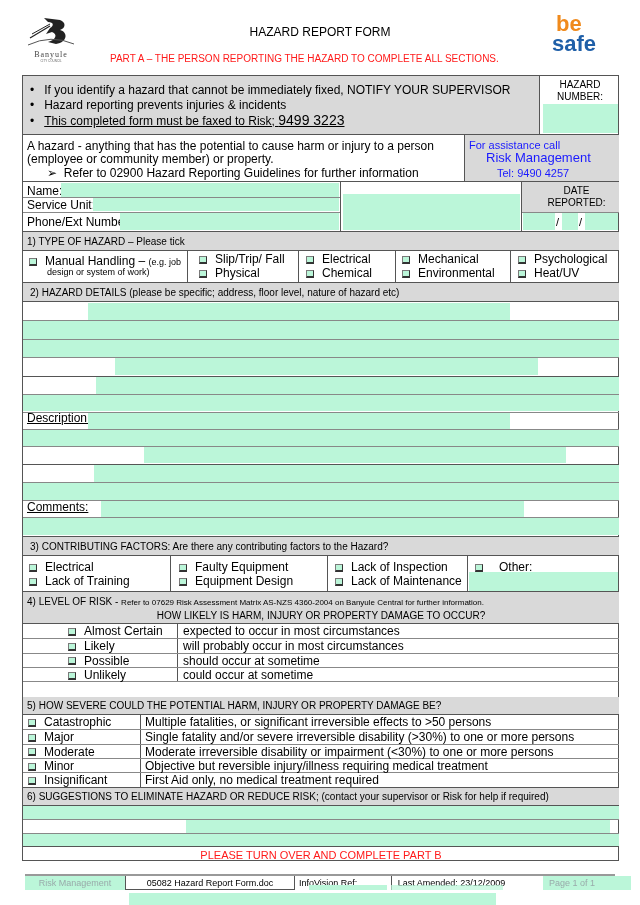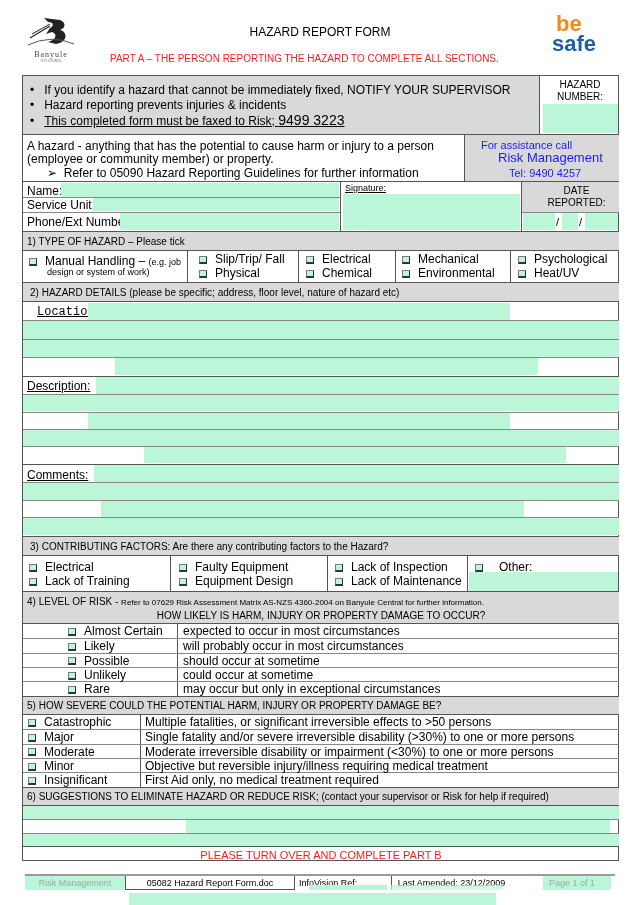--- a/index.html
+++ b/index.html
@@ -3,22 +3,22 @@
 <meta charset="utf-8">
 <style>
   html, body { margin:0; padding:0; background:#ffffff; }
   body { width:640px; height:905px; position:relative; font-family:"Liberation Sans", sans-serif; color:#000; overflow:hidden; }
   .abs { position:absolute; box-sizing:border-box; }
   .green { background:#bbf6d9; }
   .grey { background:#d9d9d9; }
   .chk { display:inline-block; width:8px; height:8px; background:#bbf6d9; border:1px solid #7a7a7a; border-right-color:#333; border-bottom:2px solid #333; vertical-align:middle; margin-right:8px; box-sizing:border-box; }
   .t { font-size:12px; line-height:14px; white-space:nowrap; }
   .sm { font-size:9px; line-height:11px; }
-  .u { text-decoration:underline; }
-  .blue { color:#1a1aff;margin-left:12px; }
+  .u { text-decoration:underline;margin-top:32px; }
+  .blue { color:#1a1aff; }
   .red { color:#ff1a1a; }
   .hline { position:absolute; height:1px; background:#888; }
 </style>
 </head>
 <body>
 
 <div class="abs" style="left:26px;top:14px;width:50px;height:50px;">
   <svg width="50" height="32" viewBox="0 0 50 32">
     <path d="M18 4 L34 6 C40 8 40 14 34 16 C42 18 42 28 30 30 L22 28 C30 26 32 20 26 18 L20 20 L24 14 C28 12 28 8 22 8 Z" fill="#222"></path>
     <path d="M4 24 L24 12" stroke="#222" stroke-width="1.2"></path>
@@ -46,21 +46,21 @@
 
 <div class="abs t" style="left:541px;top:79px;width:78px;text-align:center;font-size:10px;line-height:12px;">
   <div>HAZARD</div>
   <div>NUMBER:</div>
 </div>
 <div class="abs green" style="left:543px;top:104px;width:75px;height:29px;"></div>
 <div class="hline" style="left:23px;top:134px;width:596px;background:#555;"></div>
 
 <div class="abs t" style="left:27px;top:139px;">A hazard - anything that has the potential to cause harm or injury to a person</div>
 <div class="abs t" style="left:27px;top:152px;">(employee or community member) or property.</div>
-<div class="abs t" style="left:47px;top:166px;"><span>➢ &nbsp;</span><span>Refer to 05090 Hazard Reporting Guidelines for further information</span></div>
+<div class="abs t" style="left:47px;top:166px;"><span>➢ &nbsp;</span><span>Refer to 02900 Hazard Reporting Guidelines for further information</span></div>
 <div class="abs grey" style="left:464px;top:135px;width:155px;height:46px;border-left:1px solid #555;"></div>
 <div class="abs t blue" style="left:469px;top:138px;font-size:11px;">For assistance call</div>
 <div class="abs t blue" style="left:486px;top:151px;font-size:13px;">Risk Management</div>
 <div class="abs t blue" style="left:497px;top:166px;font-size:11px;">Tel: 9490 4257</div>
 <div class="hline" style="left:23px;top:181px;width:596px;background:#555;"></div>
 
 <div class="abs t" style="left:27px;top:184px;">Name:</div>
 <div class="abs green" style="left:61px;top:183px;width:278px;height:14px;"></div>
 <div class="hline" style="left:23px;top:197px;width:317px;"></div>
 <div class="abs t" style="left:27px;top:198px;">Service Unit:</div>
@@ -183,25 +183,20 @@
   <div style="position:relative;height:13.3px;border-bottom:1px solid #888;">
     <span class="t" style="position:absolute;left:45px;top:0;"><span class="chk"></span><span>Possible</span></span>
     <span style="position:absolute;left:154px;top:0;width:1px;height:100%;background:#555;"></span>
     <span class="t" style="position:absolute;left:160px;top:0;">should occur at sometime</span>
   </div>
   <div style="position:relative;height:13.3px;border-bottom:1px solid #888;">
     <span class="t" style="position:absolute;left:45px;top:0;"><span class="chk"></span><span>Unlikely</span></span>
     <span style="position:absolute;left:154px;top:0;width:1px;height:100%;background:#555;"></span>
     <span class="t" style="position:absolute;left:160px;top:0;">could occur at sometime</span>
   </div>
-  <div style="position:relative;height:14px;border-bottom:1px solid #555;">
-    <span class="t" style="position:absolute;left:45px;top:0;"><span class="chk"></span><span>Rare</span></span>
-    <span style="position:absolute;left:154px;top:0;width:1px;height:100%;background:#555;"></span>
-    <span class="t" style="position:absolute;left:160px;top:0;">may occur but only in exceptional circumstances</span>
-  </div>
 </div>
 
 <div class="abs grey" style="left:23px;top:697px;width:596px;height:17px;"></div>
 <div class="abs t" style="left:27px;top:699px;font-size:10px;">5) HOW SEVERE COULD THE POTENTIAL HARM, INJURY OR PROPERTY DAMAGE BE?</div>
 <div class="hline" style="left:23px;top:714px;width:596px;background:#555;"></div>
 
 <div class="abs" style="left:23px;top:715px;width:596px;">
   <div style="position:relative;height:14.3px;border-bottom:1px solid #888;">
     <span class="t" style="position:absolute;left:5px;top:0;"><span class="chk"></span><span>Catastrophic</span></span>
     <span style="position:absolute;left:117px;top:0;width:1px;height:100%;background:#555;"></span>
@@ -240,15 +235,15 @@
 <div class="hline" style="left:23px;top:846px;width:596px;background:#555;"></div>
 <div class="abs t red" style="left:23px;top:848px;width:596px;text-align:center;font-size:11px;">PLEASE TURN OVER AND COMPLETE PART B</div>
 
 <div class="abs" style="left:25px;top:874px;width:590px;height:16px;border-top:2px solid #999;">
   <div class="abs t green" style="left:0;top:0;width:100px;height:14px;font-size:9px;color:#9aa;text-align:center;">Risk Management</div>
   <div class="abs t" style="left:100px;top:0;width:170px;height:14px;font-size:9px;text-align:center;border-left:1px solid #555;border-right:1px solid #555;border-bottom:1px solid #555;">05082 Hazard Report Form.doc</div>
   <div class="abs t" style="left:274px;top:0;width:110px;font-size:9px;">InfoVision Ref:</div>
   <div class="abs green" style="left:284px;top:9px;width:78px;height:5px;"></div>
   <div class="abs t" style="left:366px;top:0;width:120px;height:14px;font-size:9px;text-align:center;border-left:1px solid #555;">Last Amended: 23/12/2009</div>
   <div class="abs green" style="left:366px;top:9px;width:112px;height:5px;opacity:0.7;"></div>
-  <div class="abs t green" style="left:518px;top:0;width:68px;height:14px;font-size:9px;color:#9aa;padding-left:6px;">Page 1 of 1</div>
+  <div class="abs t green" style="left:518px;top:0;width:88px;height:14px;font-size:9px;color:#9aa;padding-left:6px;">Page 1 of 1</div>
 </div>
 <div class="abs green" style="left:129px;top:893px;width:367px;height:12px;"></div>
 
 </body></html>

